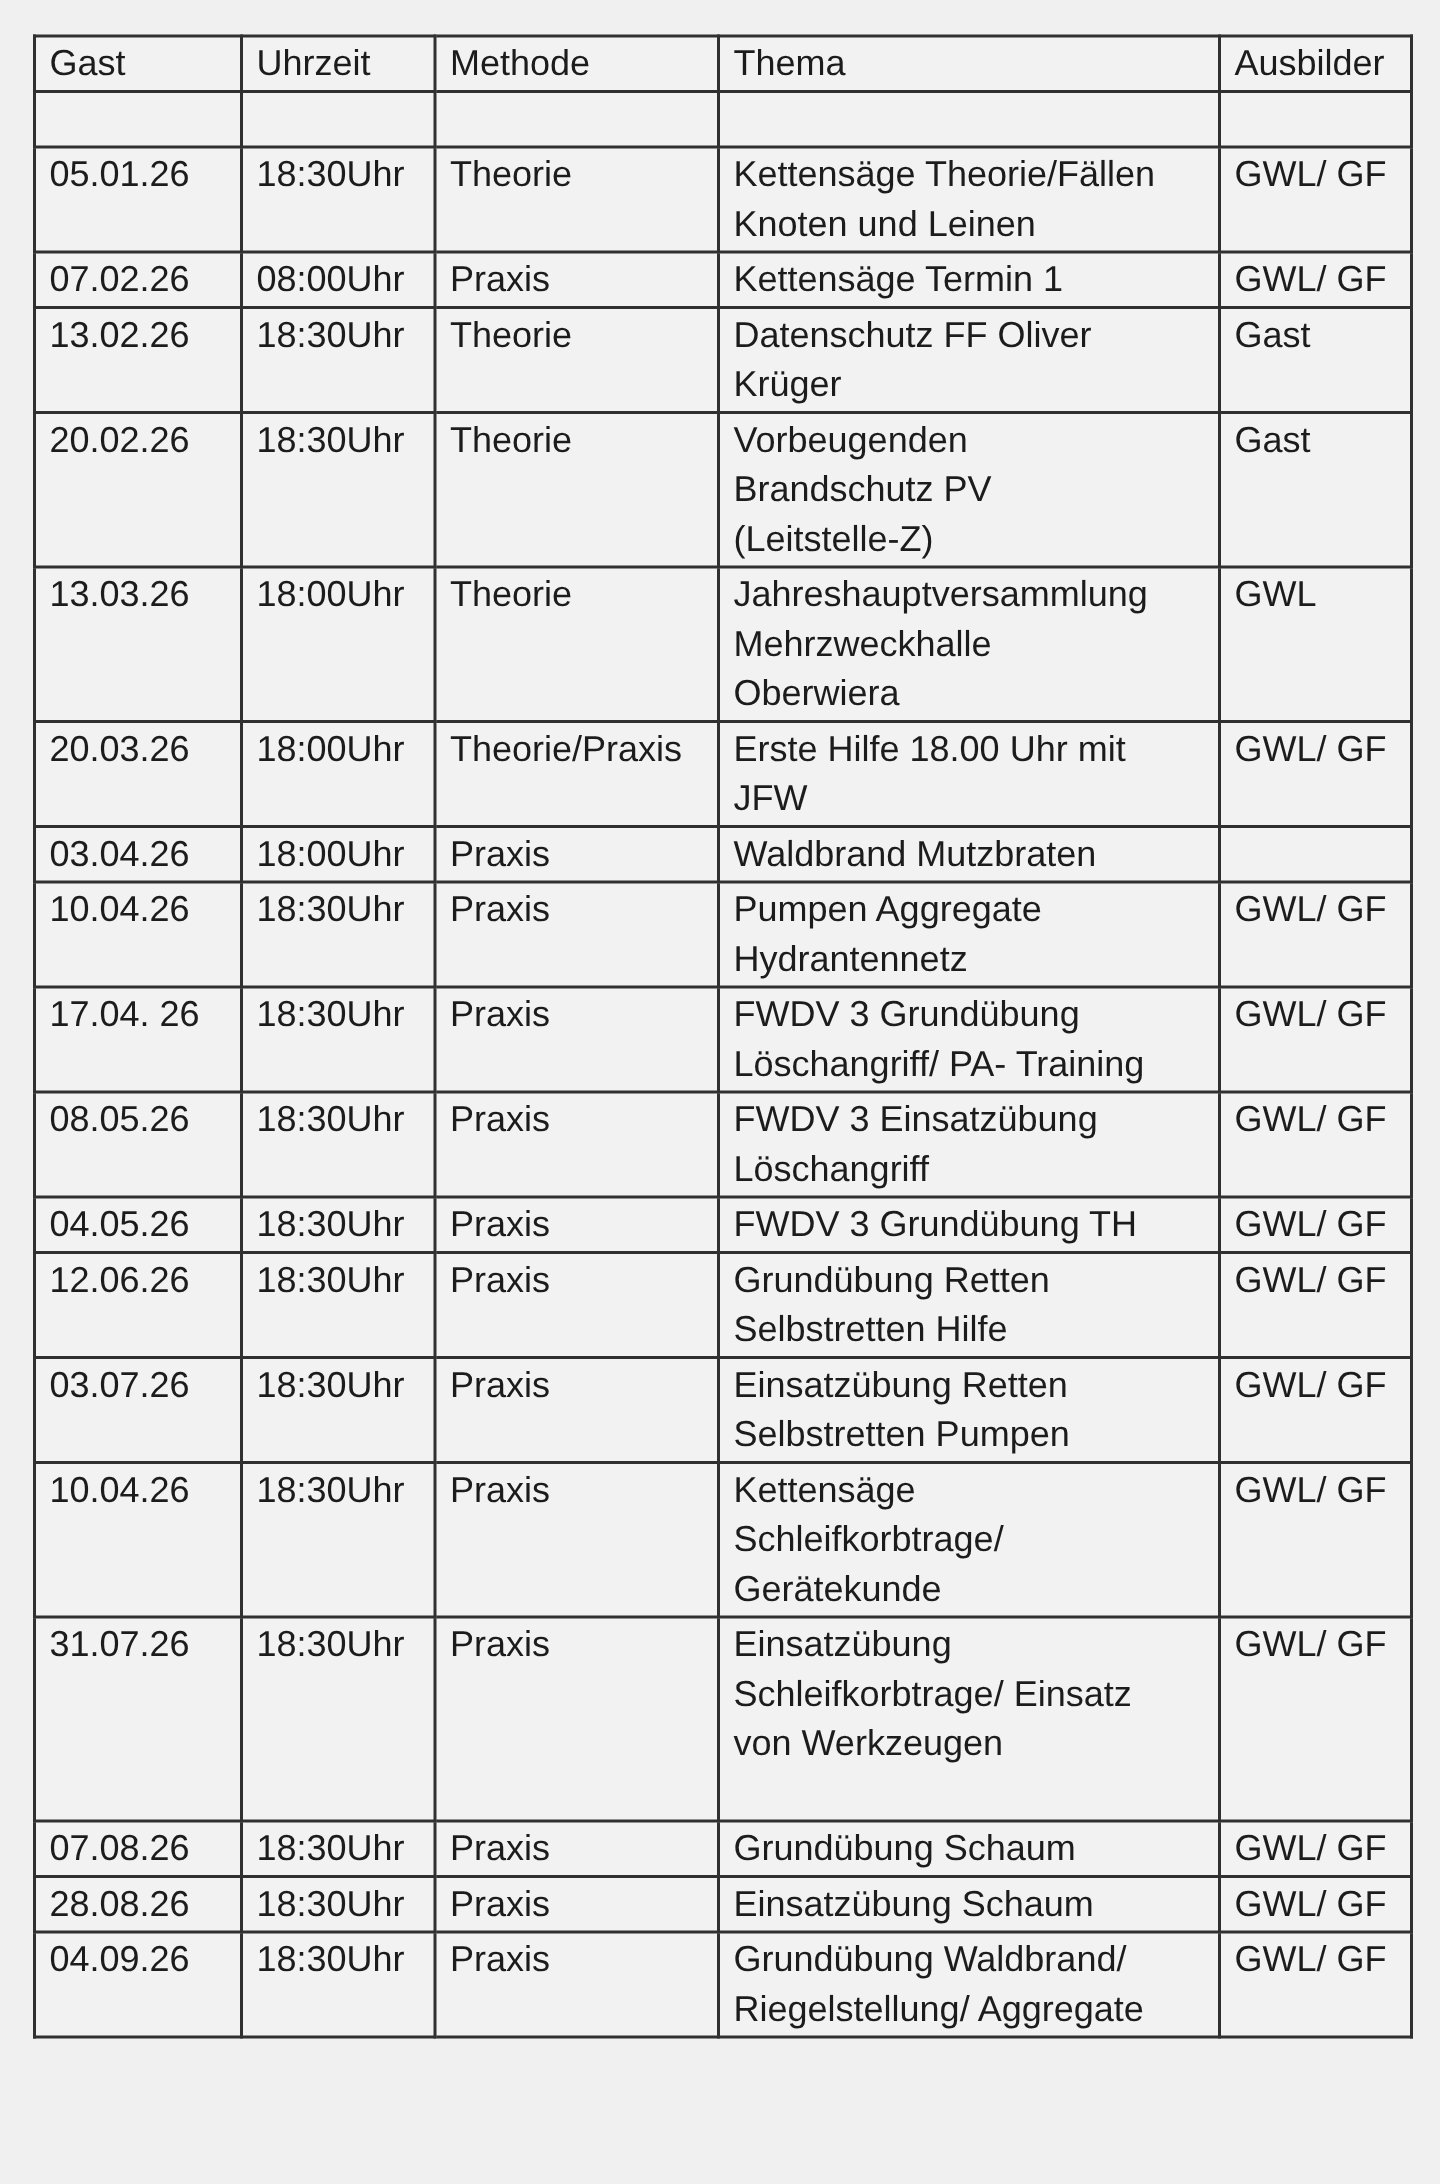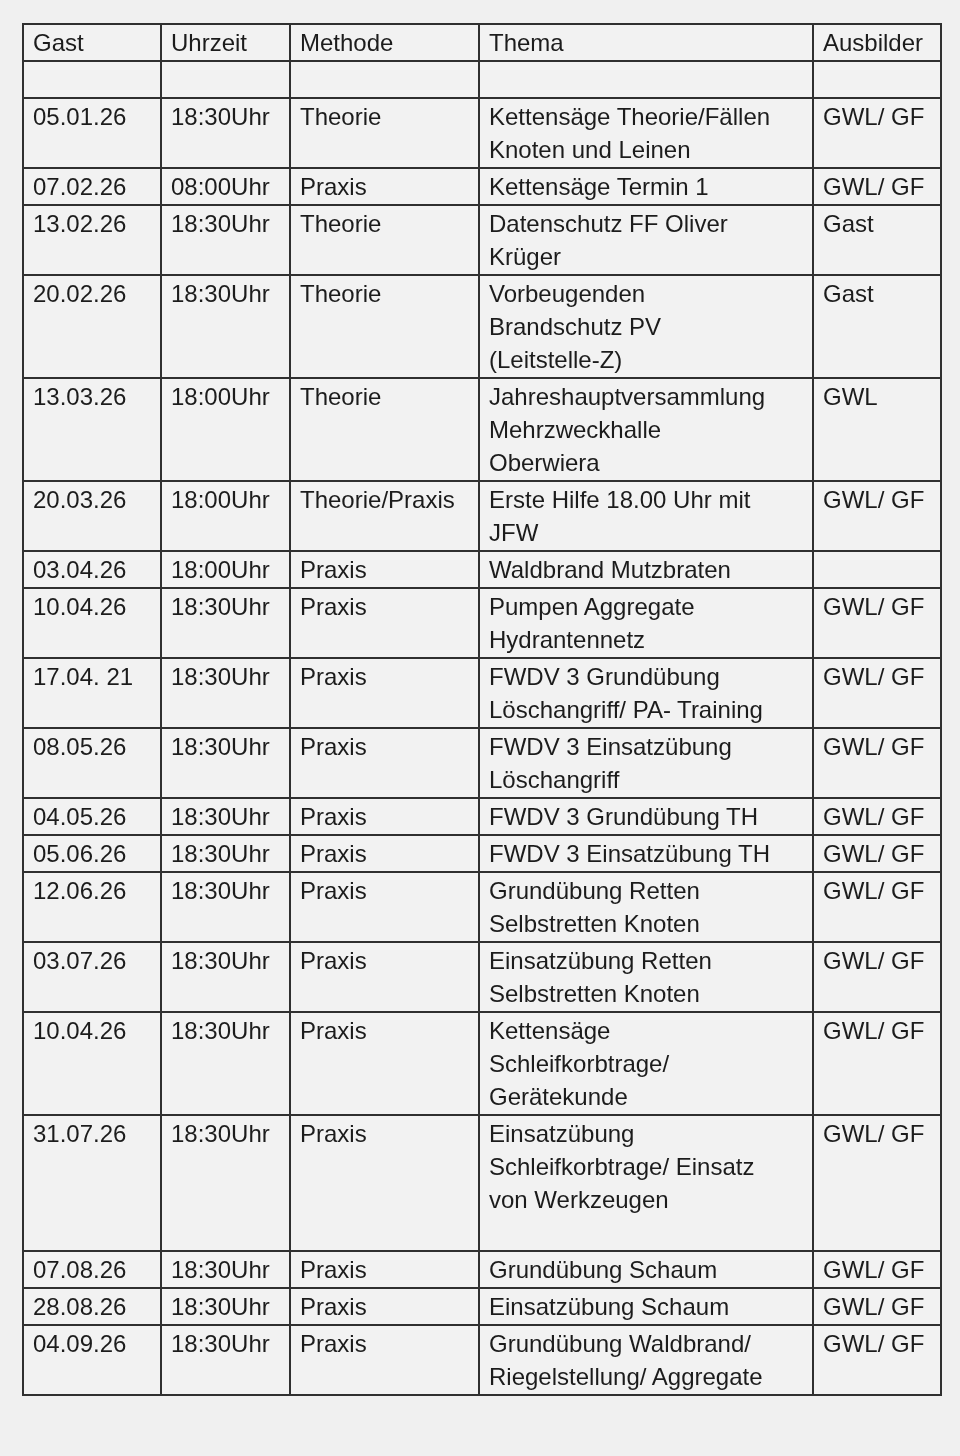--- a/index.html
+++ b/index.html
@@ -130,21 +130,21 @@
         </tr>
         <tr data-name="table-row">
           <td data-name="cell-datum">10.04.26</td>
           <td data-name="cell-uhrzeit">18:30Uhr</td>
           <td data-name="cell-methode">Praxis</td>
           <td data-name="cell-thema">Pumpen Aggregate
 Hydrantennetz</td>
           <td data-name="cell-ausbilder">GWL/ GF</td>
         </tr>
         <tr data-name="table-row">
-          <td data-name="cell-datum">17.04. 21</td>
+          <td data-name="cell-datum">17.04. 26</td>
           <td data-name="cell-uhrzeit">18:30Uhr</td>
           <td data-name="cell-methode">Praxis</td>
           <td data-name="cell-thema">FWDV 3 Grundübung
 Löschangriff/ PA- Training</td>
           <td data-name="cell-ausbilder">GWL/ GF</td>
         </tr>
         <tr data-name="table-row">
           <td data-name="cell-datum">08.05.26</td>
           <td data-name="cell-uhrzeit">18:30Uhr</td>
           <td data-name="cell-methode">Praxis</td>
@@ -153,40 +153,33 @@
           <td data-name="cell-ausbilder">GWL/ GF</td>
         </tr>
         <tr data-name="table-row">
           <td data-name="cell-datum">04.05.26</td>
           <td data-name="cell-uhrzeit">18:30Uhr</td>
           <td data-name="cell-methode">Praxis</td>
           <td data-name="cell-thema">FWDV 3 Grundübung TH</td>
           <td data-name="cell-ausbilder">GWL/ GF</td>
         </tr>
         <tr data-name="table-row">
-          <td data-name="cell-datum">05.06.26</td>
-          <td data-name="cell-uhrzeit">18:30Uhr</td>
-          <td data-name="cell-methode">Praxis</td>
-          <td data-name="cell-thema">FWDV 3 Einsatzübung TH</td>
-          <td data-name="cell-ausbilder">GWL/ GF</td>
-        </tr>
-        <tr data-name="table-row">
           <td data-name="cell-datum">12.06.26</td>
           <td data-name="cell-uhrzeit">18:30Uhr</td>
           <td data-name="cell-methode">Praxis</td>
           <td data-name="cell-thema">Grundübung Retten
-Selbstretten Knoten</td>
+Selbstretten Hilfe</td>
           <td data-name="cell-ausbilder">GWL/ GF</td>
         </tr>
         <tr data-name="table-row">
           <td data-name="cell-datum">03.07.26</td>
           <td data-name="cell-uhrzeit">18:30Uhr</td>
           <td data-name="cell-methode">Praxis</td>
           <td data-name="cell-thema">Einsatzübung Retten
-Selbstretten Knoten</td>
+Selbstretten Pumpen</td>
           <td data-name="cell-ausbilder">GWL/ GF</td>
         </tr>
         <tr data-name="table-row">
           <td data-name="cell-datum">10.04.26</td>
           <td data-name="cell-uhrzeit">18:30Uhr</td>
           <td data-name="cell-methode">Praxis</td>
           <td data-name="cell-thema">Kettensäge
 Schleifkorbtrage/
 Gerätekunde</td>
           <td data-name="cell-ausbilder">GWL/ GF</td>

